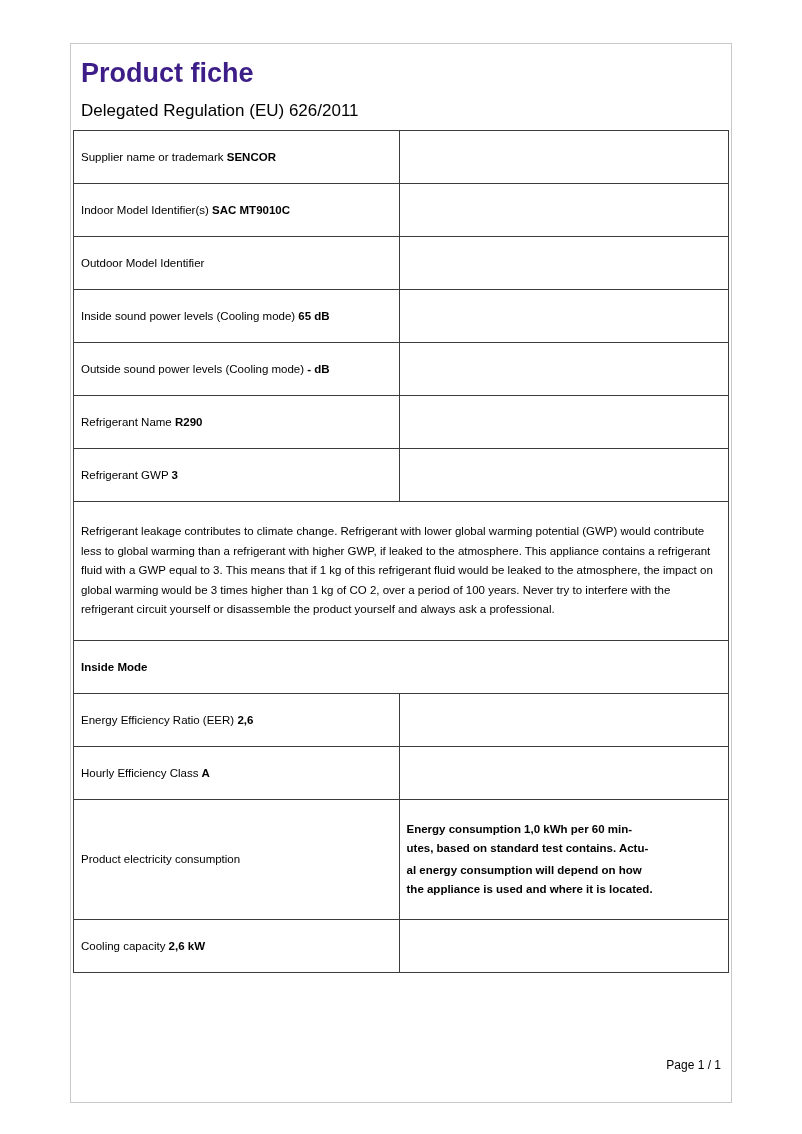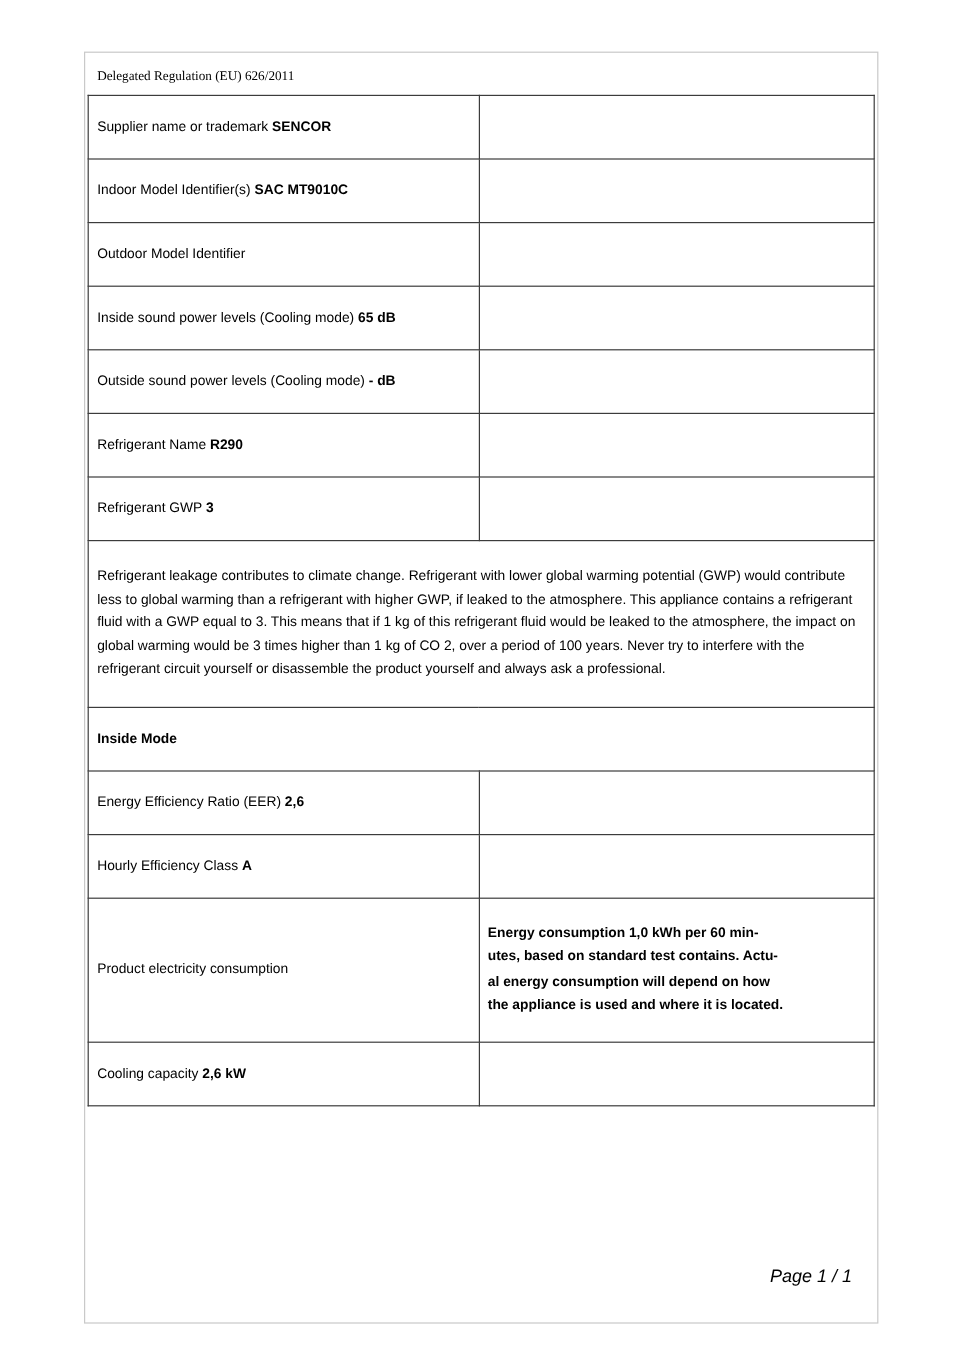--- a/index.html
+++ b/index.html
@@ -13,21 +13,21 @@
     width:662px; height:1060px;
     background:#fff;
     border:1px solid var(--page-border, #c9c9c9);
   }
   .header { padding:14px 10px 0 10px; }
   .doc-title {
     color:var(--accent, #3d1d87);
     font-size:27px; font-weight:bold;
     margin-bottom:12px;
   }
-  .doc-subtitle { font-size:11px; margin-bottom:9px;font-family:Liberation Serif, serif; }
+  .doc-subtitle { font-size:17px; margin-bottom:9px; }
   table.fiche {
     border-collapse:collapse;
     width:calc(100% - 4px);
     margin:0 2px;
     font-size:11.5px;
     table-layout:fixed;
   }
   table.fiche td {
     border:1px solid var(--table-border, #3c3c3c);
     padding:20px 7px;
@@ -38,30 +38,30 @@
   td.label-cell { width:49.7%; }
   td.note-cell { line-height:19.5px; padding:6px 8px; }
   td.section-cell { font-weight:bold; }
   td.hourly-cell {
     text-align:left; font-weight:bold;
     line-height:19px; padding:8px 6px;
   }
   .hourly-line.para-gap { margin-top:3px; }
   .value-bold { font-weight:bold; }
   .page-footer {
-    position:absolute; right:21px; bottom:30px;
-    font-size:15px;
-    font-style:italic;
+    position:absolute; right:10px; bottom:30px;
+    font-size:12px;
   }
 </style>
 </head>
 <body>
 
 <div class="page">
   <div class="header">
+    <div class="doc-title">Product fiche</div>
     <div class="doc-subtitle">Delegated Regulation (EU) 626/2011</div>
   </div>
 
   <table class="fiche">
     <tbody>
       <tr>
         <td class="label-cell"><span>Supplier name or trademark</span> <span class="value-bold">SENCOR</span></td>
         <td></td>
       </tr>
       <tr>

